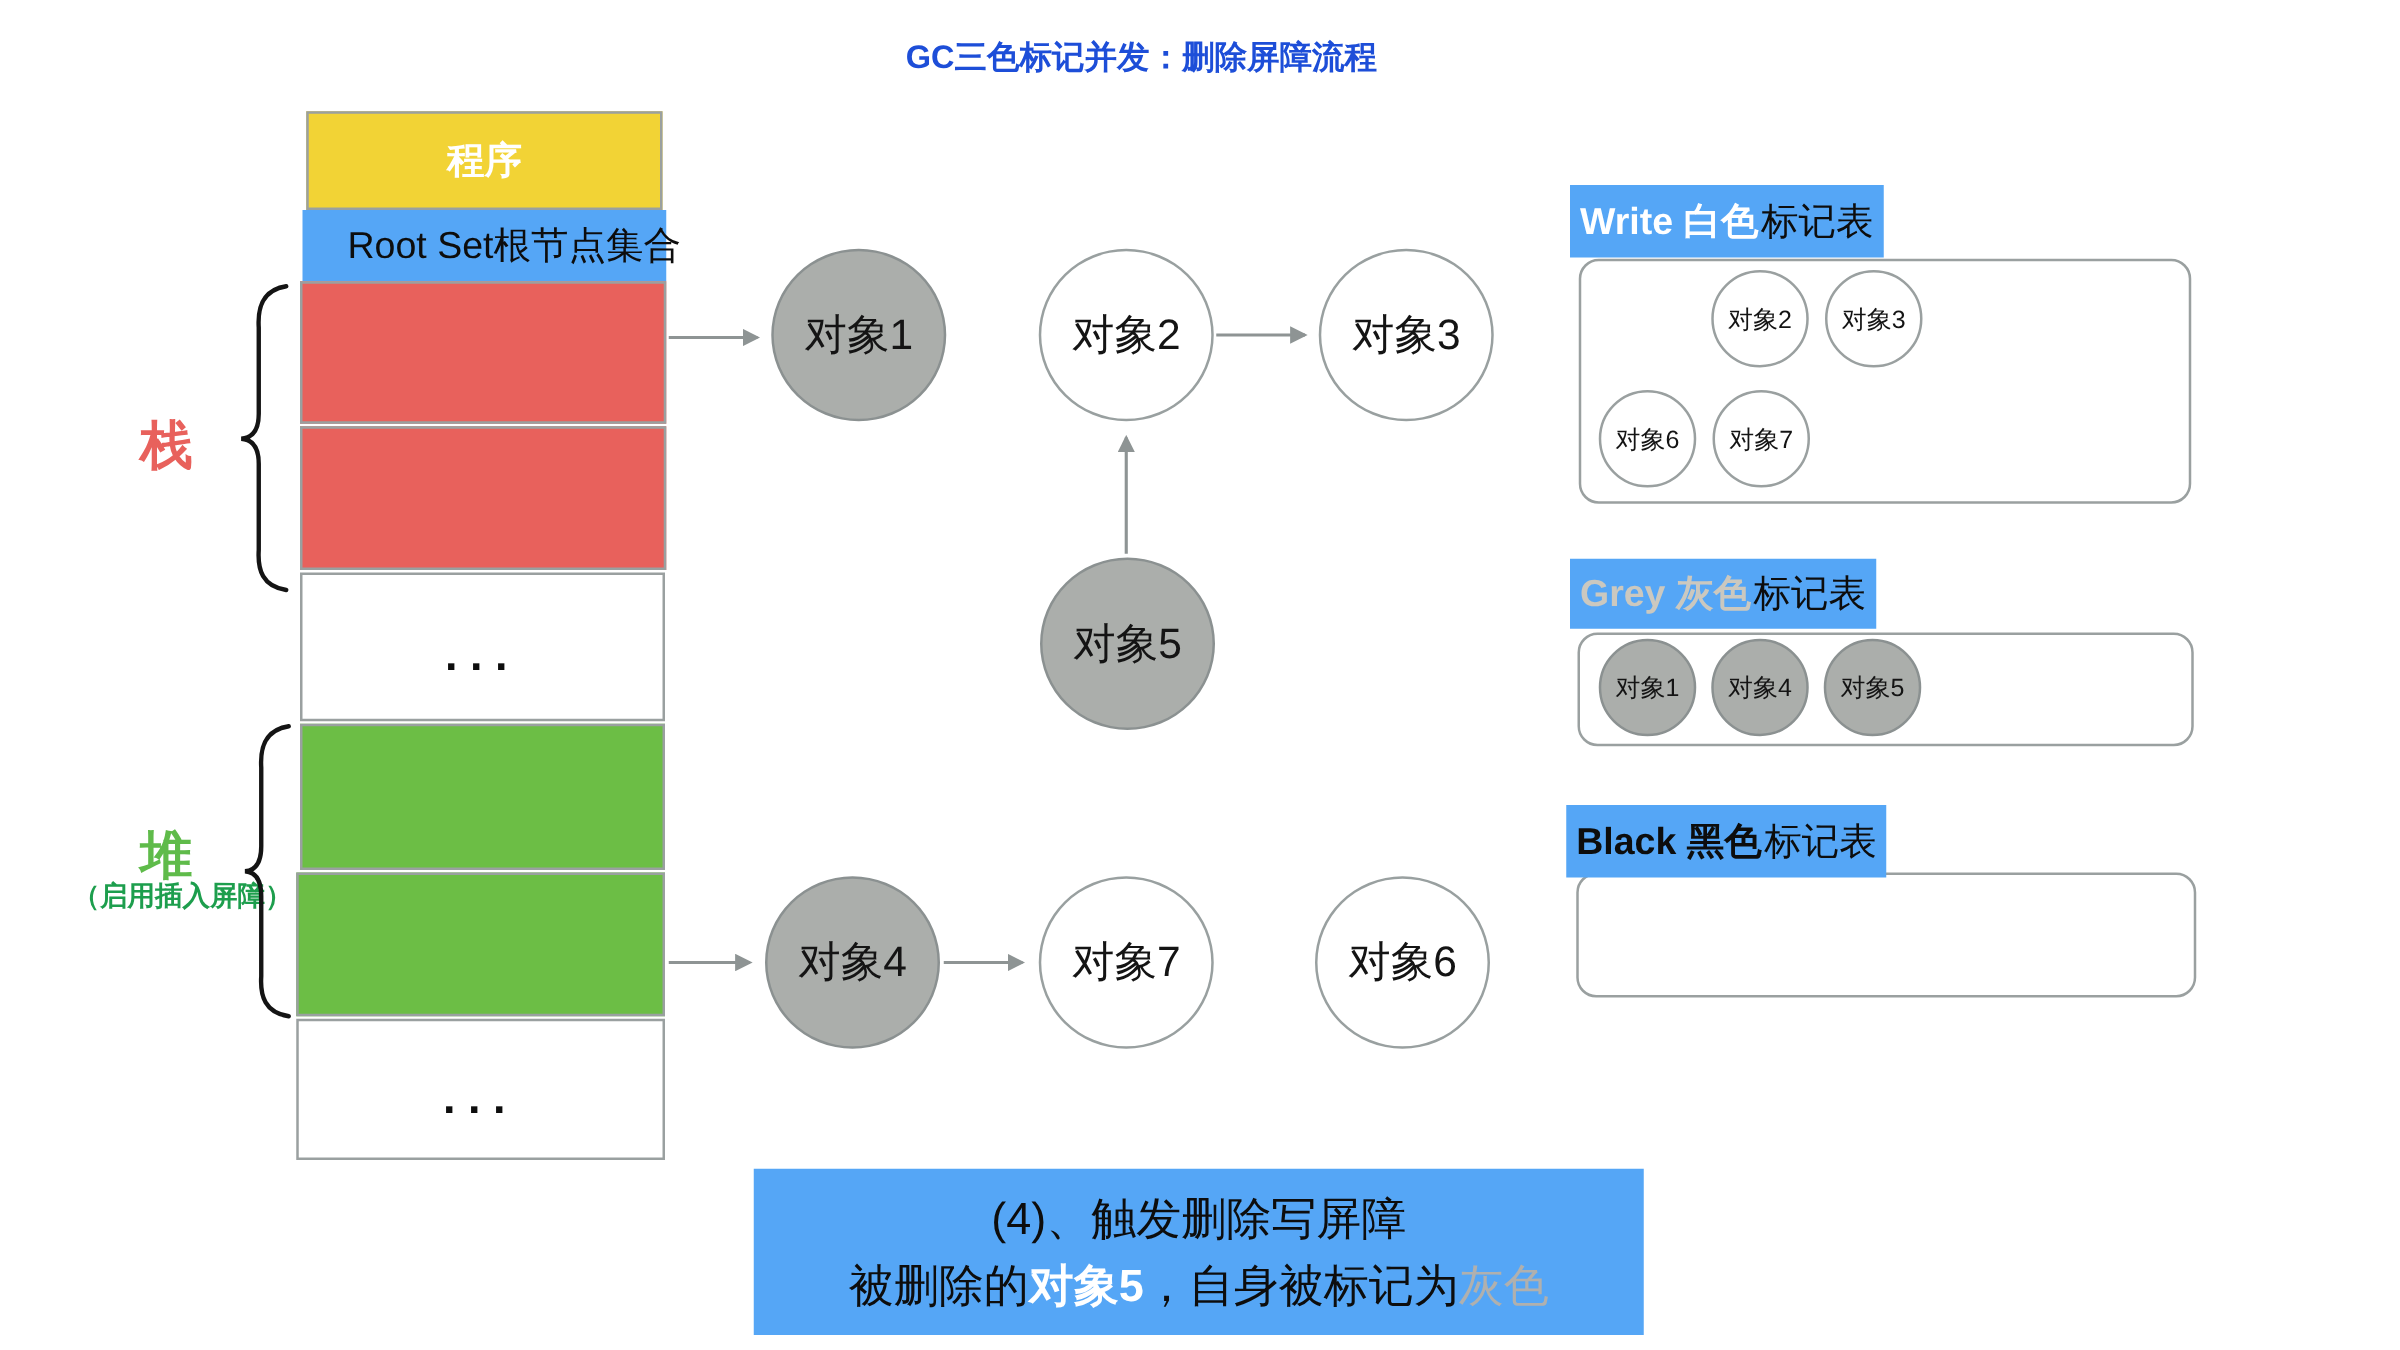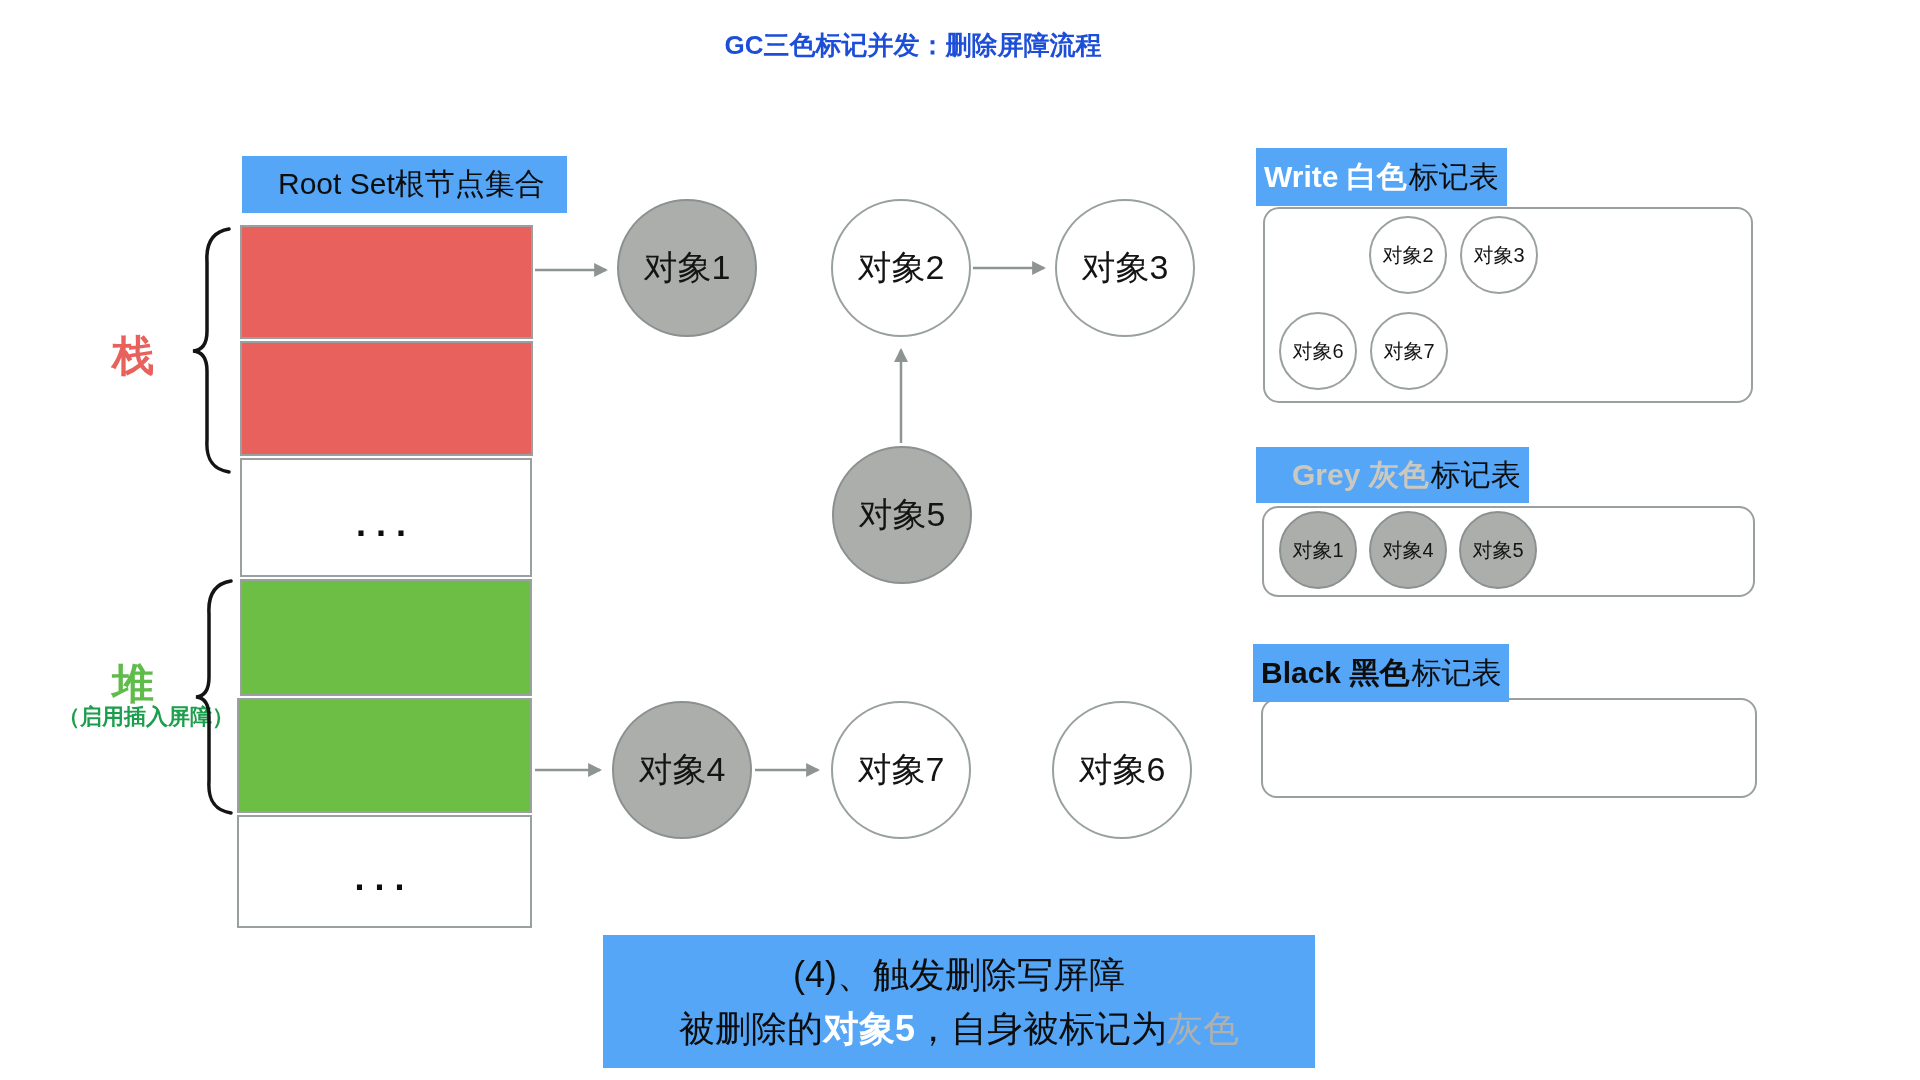--- a/index.html
+++ b/index.html
@@ -29,21 +29,21 @@
   
   .node{position:absolute;width:140px;height:138px;border-radius:50%;display:flex;align-items:center;
     justify-content:center;font-size:34px;color:#141414;box-sizing:border-box;z-index:2;}
   .node.nwhite{background:#ffffff;border:2px solid #99a0a0;}
   .node.ngray{background:#abaeab;border:2px solid #8b9191;}
   
   .hdr{position:absolute;background:#55a6f6;display:flex;align-items:center;padding:0 8px;
     font-size:30px;white-space:nowrap;box-sizing:border-box;z-index:3;}
   .hdr .en{font-weight:bold;margin-right:2px;}
   .hdr .en.white-t{color:#ffffff;text-align:center;}
-  .hdr .en.grey-t{color:#cbc8bf;margin-left:28px;}
+  .hdr .en.grey-t{color:#cbc8bf;}
   .hdr .en.black-t{color:#0d0d0d;}
   .hdr .cn{color:#0d0d0d;font-weight:normal;text-align:right;}
   .tablebox{position:absolute;background:#ffffff;border:2px solid #9aa0a0;border-radius:16px;
     box-sizing:border-box;z-index:1;}
   .chip{position:absolute;width:78px;height:78px;border-radius:50%;display:flex;align-items:center;
     justify-content:center;font-size:20px;color:#141414;box-sizing:border-box;z-index:2;}
   .chip.cwhite{background:#ffffff;border:2px solid #9aa0a0;}
   .chip.cgray{background:#abaeab;border:2px solid #8b9191;}
   
   .caption{position:absolute;left:603px;top:935px;width:712px;height:133px;background:#55a6f6;
@@ -53,21 +53,22 @@
   .caption .grey-word{color:#b0b0ae;}
   svg.overlay{position:absolute;left:0;top:0;z-index:4;pointer-events:none;}
 </style>
 </head>
 <body>
 
 <div class="canvas">
 
   <div class="title">GC三色标记并发：删除屏障流程</div>
 
-  <div class="rootbar" style="left:242px;top:156px;width:325px;height:57px;padding-left:36px;">Root Set根节点集合</div>
+  <div class="block yellow abs" style="left:245px;top:89px;width:285px;height:79px;">程序</div>
+  <div class="rootbar" style="left:242px;top:168px;width:291px;height:57px;padding-left:36px;">Root Set根节点集合</div>
   <div class="block red" style="left:240px;top:225px;width:293px;height:114px;"></div>
   <div class="block red" style="left:240px;top:341px;width:293px;height:115px;"></div>
   <div class="block white" style="left:240px;top:458px;width:292px;height:119px;">
     <span class="dots">...</span>
   </div>
   <div class="block green" style="left:240px;top:579px;width:292px;height:117px;"></div>
   <div class="block green" style="left:237px;top:698px;width:295px;height:115px;"></div>
   <div class="block white" style="left:237px;top:815px;width:295px;height:113px;">
     <span class="dots">...</span>
   </div>

